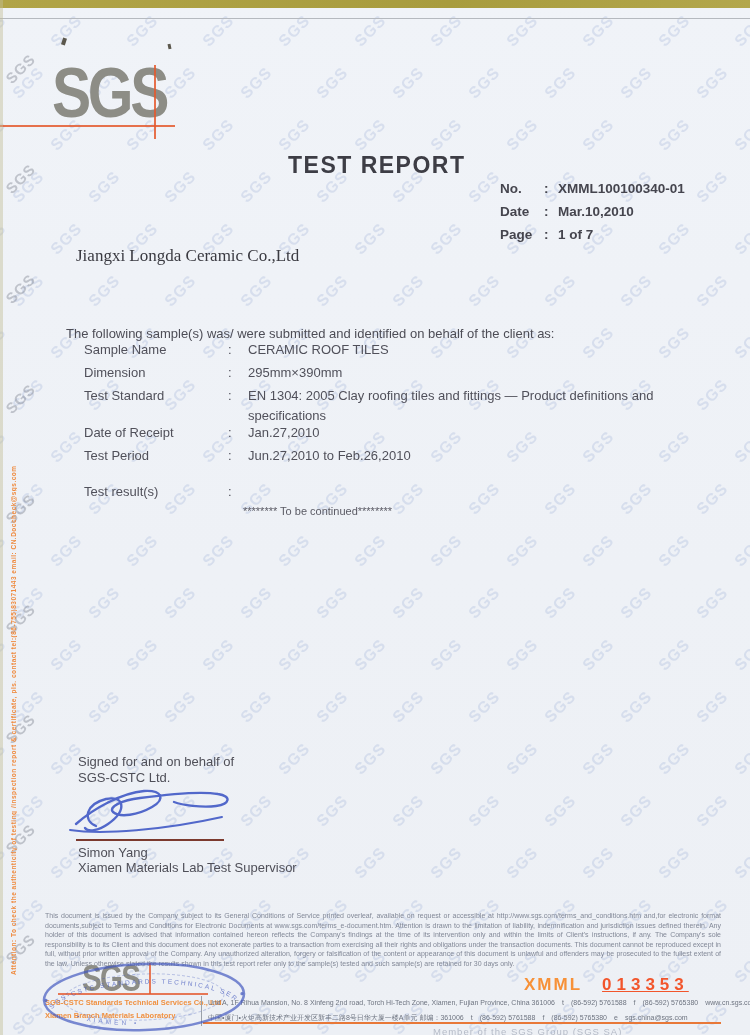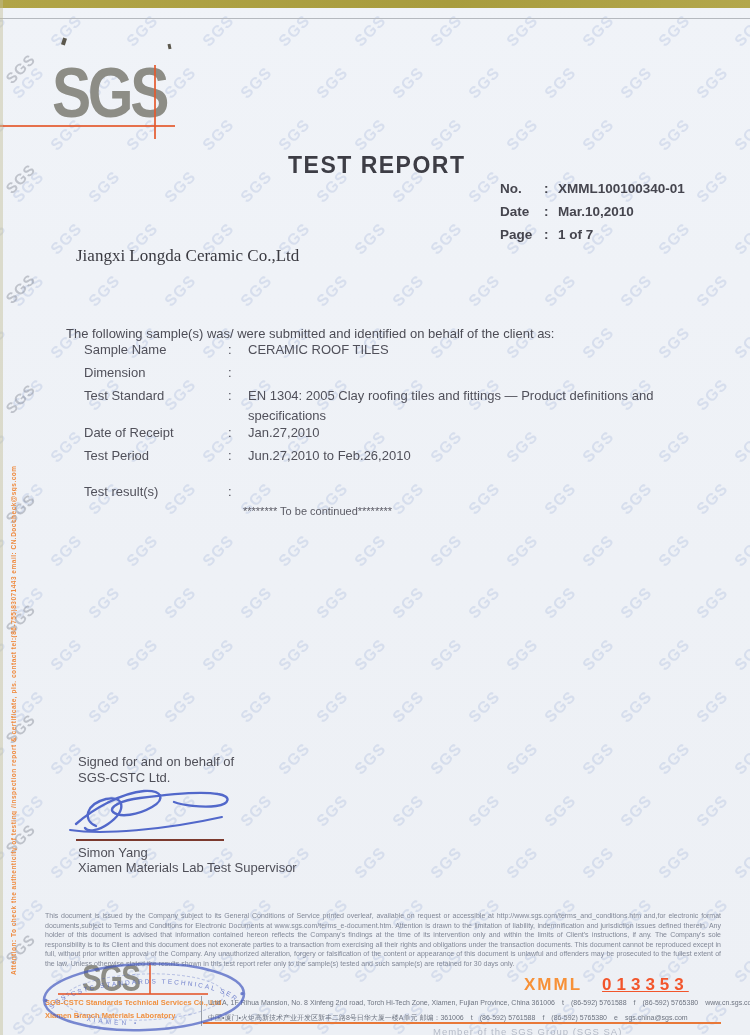--- a/index.html
+++ b/index.html
@@ -321,20 +321,21 @@
   <div class="abs client">Jiangxi Longda Ceramic Co.,Ltd</div>
 
   <div class="frow" style="top:340px;">
     <span>Sample Name</span>
     <span>:</span>
     <span>CERAMIC ROOF TILES</span>
   </div>
   <div class="frow" style="top:363px;">
     <span>Dimension</span>
     <span>:</span>
+    <span>295mm×390mm</span>
   </div>
   <div class="frow" style="top:386px;">
     <span>Test Standard</span>
     <span>:</span>
     <span>EN 1304: 2005 Clay roofing tiles and fittings — Product definitions and specifications</span>
   </div>
   <div class="frow" style="top:423px;">
     <span>Date of Receipt</span>
     <span>:</span>
     <span>Jan.27,2010</span>

